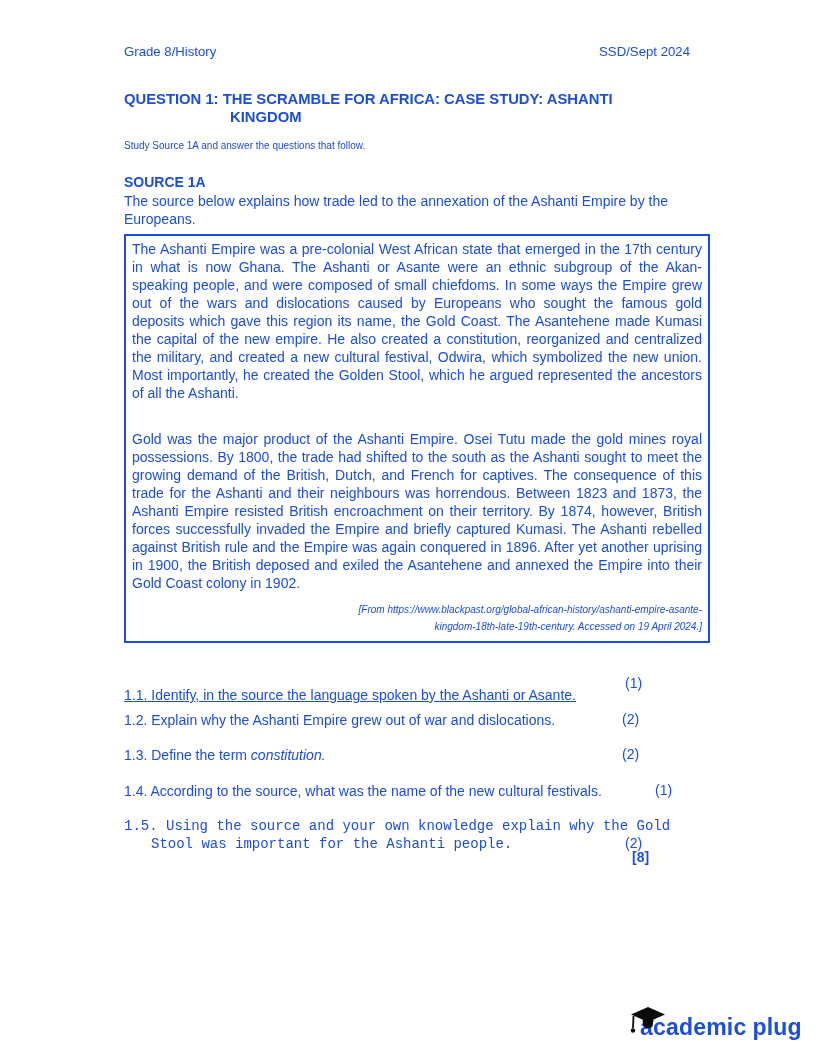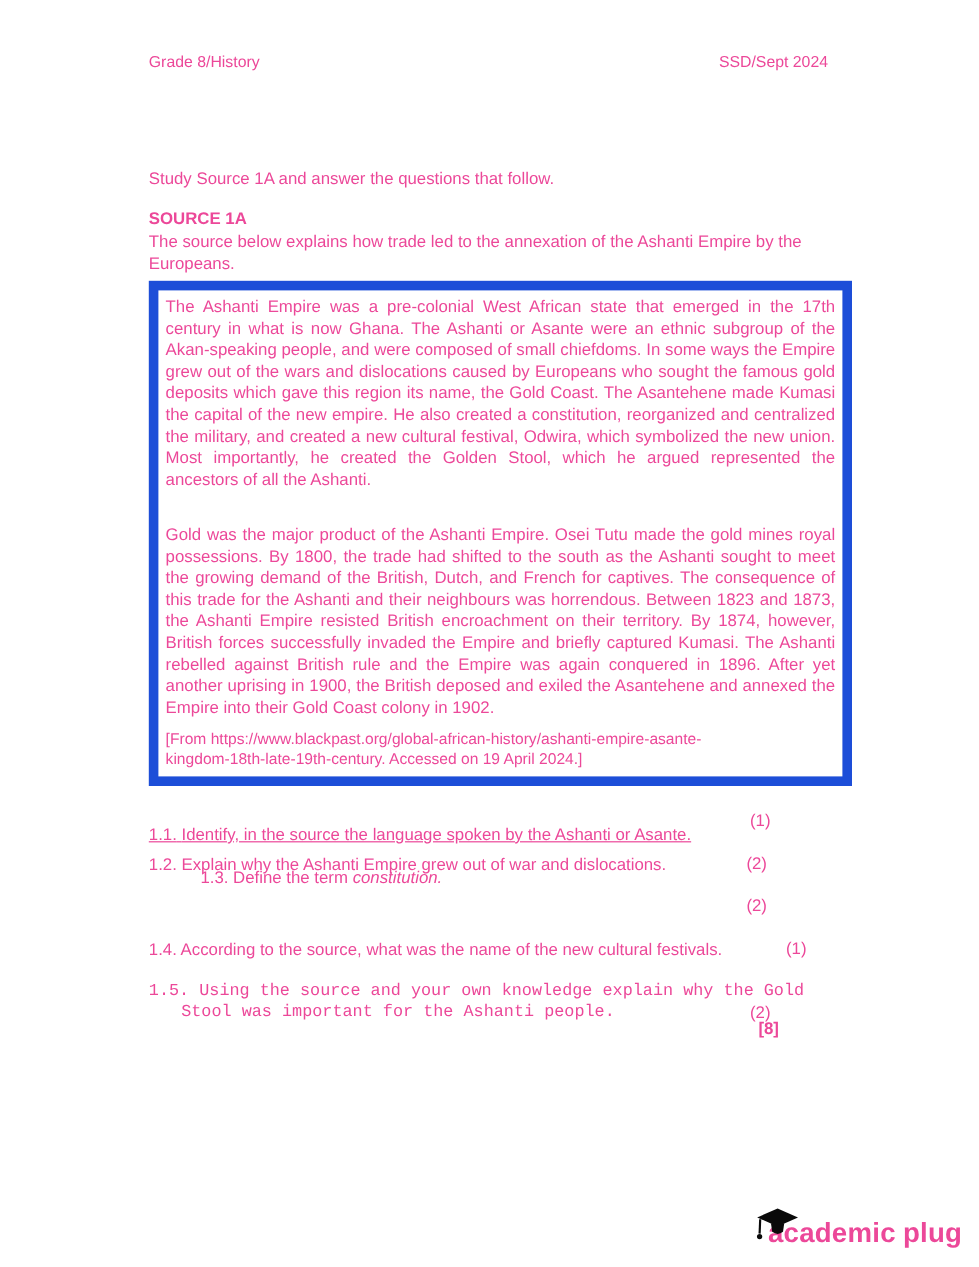--- a/index.html
+++ b/index.html
@@ -2,61 +2,61 @@
 <html><head>
 <meta charset="utf-8">
 <style>
   * { margin: 0; padding: 0; box-sizing: border-box; }
   html, body { background: #ffffff; }
   .page {
     position: relative;
     width: 816px;
     height: 1056px;
     background: #ffffff;
-    color: #ec4899;
+    color: #1d4ed8;
     font-family: "Liberation Sans", sans-serif;
     overflow: hidden;
   }
   .abs { position: absolute; }
 
   .hdr { top: 44px; font-size: 13.2px; }
   .hdr-left  { left: 124px; }
   .hdr-right { left: auto; right: 126px; }
 
   .title {
     top: 90px; left: 124px; width: 586px;
     font-size: 14.8px; font-weight: bold; line-height: 18px;
   }
   .title .line2 { padding-left: 106px; }
 
-  .instruction { top: 140px; left: 124px; width: 586px; font-size: 14px; }
+  .instruction { top: 140px; left: 124px; width: 586px; font-size: 10px; }
 
   .src-heading { top: 174px; left: 124px; font-size: 14px; font-weight: bold; text-align: right; }
   .src-intro   { top: 192px; left: 124px; width: 586px; font-size: 14px; line-height: 18px; }
 
   .src-box {
     top: 234px; left: 124px; width: 586px;
-    border: 8px solid #1d4ed8;
+    border: 2px solid #1d4ed8;
     padding: 4px 6px 6px 6px;
     font-size: 14px; line-height: 18px;
   }
   .src-box p { text-align: justify; }
   .para-gap { height: 28px; }
   .citation {
     margin-top: 10px;
-    text-align: left;
-    font-size: 13px; line-height: 16.5px;
+    text-align: right;
+    font-size: 10px; line-height: 16.5px; font-style: italic;
   }
 
   .q {
     position: absolute; left: 124px; width: 548px;
     font-size: 14px; line-height: 18px;
     padding-left: 27px; text-indent: -27px;
   }
-  .q1 { top: 686px; text-decoration: underline; } .q2 { top: 711px; } .q3 { top: 722px; margin-left: 43px; }
+  .q1 { top: 686px; text-decoration: underline; } .q2 { top: 711px; } .q3 { top: 746px; }
   .q4 { top: 782px; } .q5 { top: 817px; font-family: Liberation Mono, monospace; }
   .qnum { display: inline; }
   .italic { font-style: italic; }
 
   .mark { position: absolute; font-size: 14px; }
   .mk1 { left: 625px; top: 675px; }
   .mk2 { left: 622px; top: 711px; }
   .mk3 { left: 622px; top: 746px; }
   .mk4 { left: 655px; top: 782px; }
   .mk5 { left: 625px; top: 835px; }
@@ -74,20 +74,24 @@
   .logo .word2 { margin-left: 6px; margin-top: 18px; }
 </style>
 </head>
 <body>
 
 <div class="page">
 
   <div class="abs hdr hdr-left">Grade 8/History</div>
   <div class="abs hdr hdr-right">SSD/Sept 2024</div>
 
+  <div class="abs title">
+    <div class="line1">QUESTION 1: THE SCRAMBLE FOR AFRICA: CASE STUDY: ASHANTI</div>
+    <div class="line2">KINGDOM</div>
+  </div>
 
   <div class="abs instruction">Study Source 1A and answer the questions that follow.</div>
 
   <div class="abs src-heading">SOURCE 1A</div>
   <div class="abs src-intro">The source below explains how trade led to the annexation of the Ashanti Empire by the Europeans.</div>
 
   <div class="abs src-box">
     <p>The Ashanti Empire was a pre-colonial West African state that emerged in the 17th century in what is now Ghana.  The Ashanti or Asante were an ethnic subgroup of the Akan-speaking people, and were composed of small chiefdoms. In some ways the Empire grew out of the wars and dislocations caused by Europeans who sought the famous gold deposits which gave this region its name, the Gold Coast. The Asantehene made Kumasi the capital of the new empire.  He also created a constitution, reorganized and centralized the military, and created a new cultural festival, Odwira, which symbolized the new union.  Most importantly, he created the Golden Stool, which he argued represented the ancestors of all the Ashanti.</p>
     <div class="para-gap"></div>
     <p>Gold was the major product of the Ashanti Empire. Osei Tutu made the gold mines royal possessions. By 1800, the trade had shifted to the south as the Ashanti sought to meet the growing demand of the British, Dutch, and French for captives. The consequence of this trade for the Ashanti and their neighbours was horrendous.  Between 1823 and 1873, the Ashanti Empire resisted British encroachment on their territory.  By 1874, however, British forces successfully invaded the Empire and briefly captured Kumasi.  The Ashanti rebelled against British rule and the Empire was again conquered in 1896.  After yet another uprising in 1900, the British deposed and exiled the Asantehene and annexed the Empire into their Gold Coast colony in 1902.</p>

